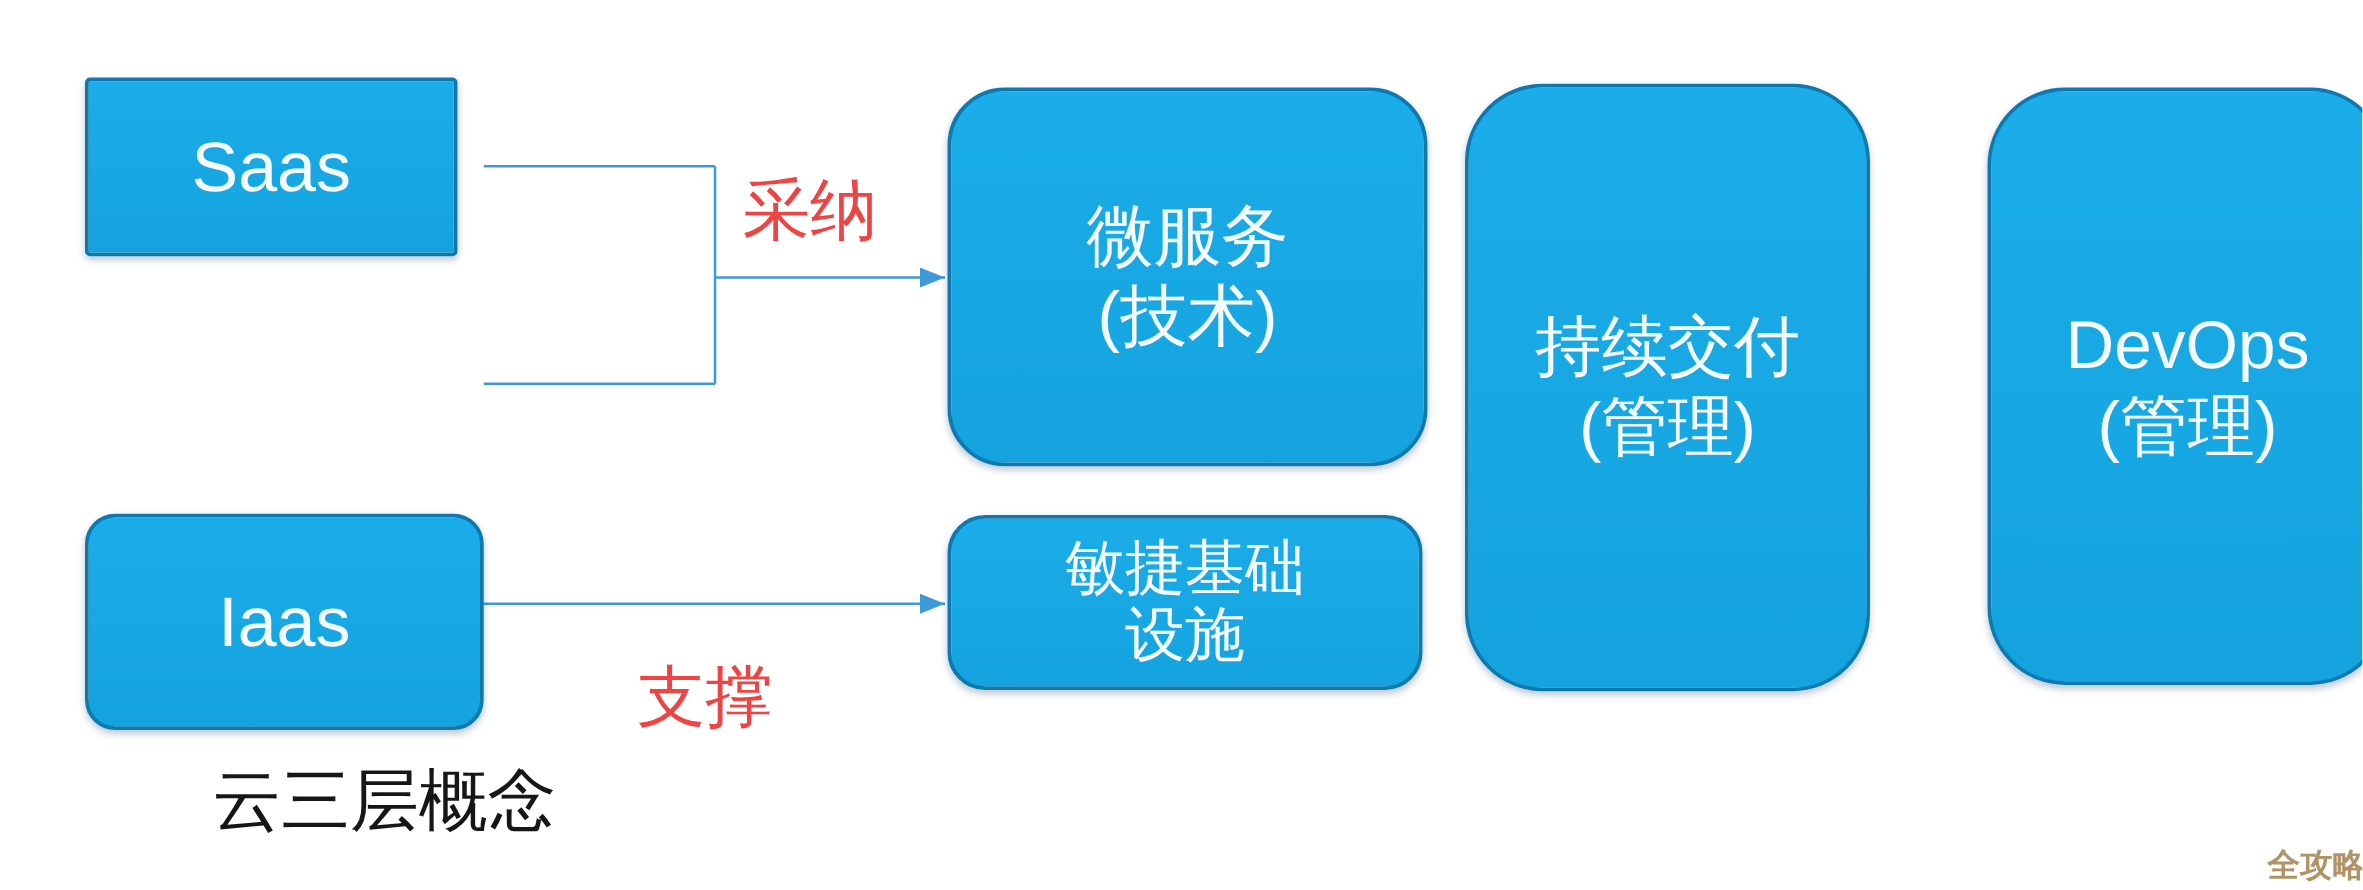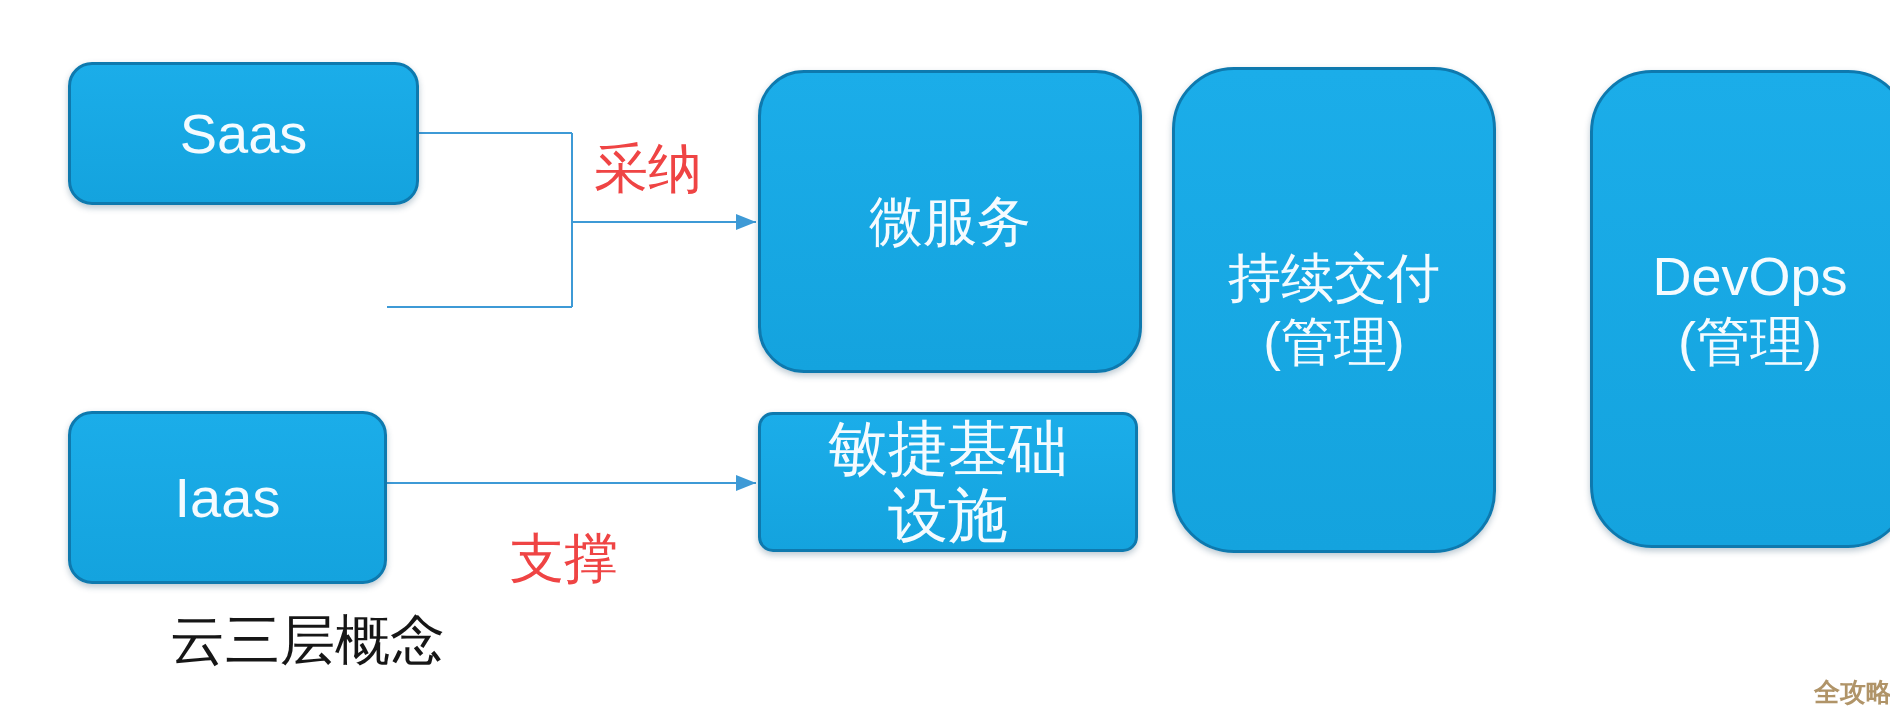--- a/index.html
+++ b/index.html
@@ -24,25 +24,25 @@
     justify-content: center;
     box-sizing: border-box;
     background: linear-gradient(180deg, #1badе9 0%, #14a3de 100%);
     background: linear-gradient(180deg, #1bade9 0%, #14a3de 100%);
     border: 3px solid #0e79ae;
     color: #f4fbff;
     text-align: center;
     box-shadow: 0 3px 6px rgba(15, 60, 95, 0.28);
   }
   .node .line { display: block; }
-  .node-saas   { left: 68px;   top: 62px;  width: 351px; height: 143px; border-radius: 24px; font-size: 56px; }
+  .node-saas   { left: 68px;   top: 62px;  width: 298px; height: 143px; border-radius: 4px; font-size: 56px; }
   .node-paas   { left: 68px;   top: 236px; width: 319px; height: 143px; border-radius: 24px; font-size: 56px; }
   .node-iaas   { left: 68px;   top: 411px; width: 319px; height: 173px; border-radius: 24px; font-size: 56px; }
   .node-ms     { left: 758px;  top: 70px;  width: 384px; height: 303px; border-radius: 46px; font-size: 54px; line-height: 1.18; }
-  .node-agile  { left: 758px;  top: 412px; width: 380px; height: 140px; border-radius: 15px; font-size: 60px; line-height: 1.12; }
+  .node-agile  { left: 758px;  top: 412px; width: 380px; height: 140px; border-radius: 30px; font-size: 48px; line-height: 1.12; }
   .node-cd     { left: 1172px; top: 67px;  width: 324px; height: 486px; border-radius: 62px; font-size: 53px; line-height: 1.2; }
   .node-devops { left: 1590px; top: 70px;  width: 320px; height: 478px; border-radius: 62px; font-size: 54px; line-height: 1.2; }
   .edge-label {
     position: absolute;
     color: #ef4444;
     font-size: 54px;
     line-height: 1;
     white-space: nowrap;
   }
   .edge-adopt   { left: 594px; top: 141px; }
@@ -89,20 +89,21 @@
     <span class="line">Saas</span>
   </div>
 
 
   <div class="node node-iaas">
     <span class="line">Iaas</span>
   </div>
 
   <div class="node node-ms">
     <span class="line">微服务</span>
+    <span class="line">(技术)</span>
   </div>
 
   <div class="node node-agile">
     <span class="line">敏捷基础</span>
     <span class="line">设施</span>
   </div>
 
   <div class="node node-cd">
     <span class="line">持续交付</span>
     <span class="line">(管理)</span>

